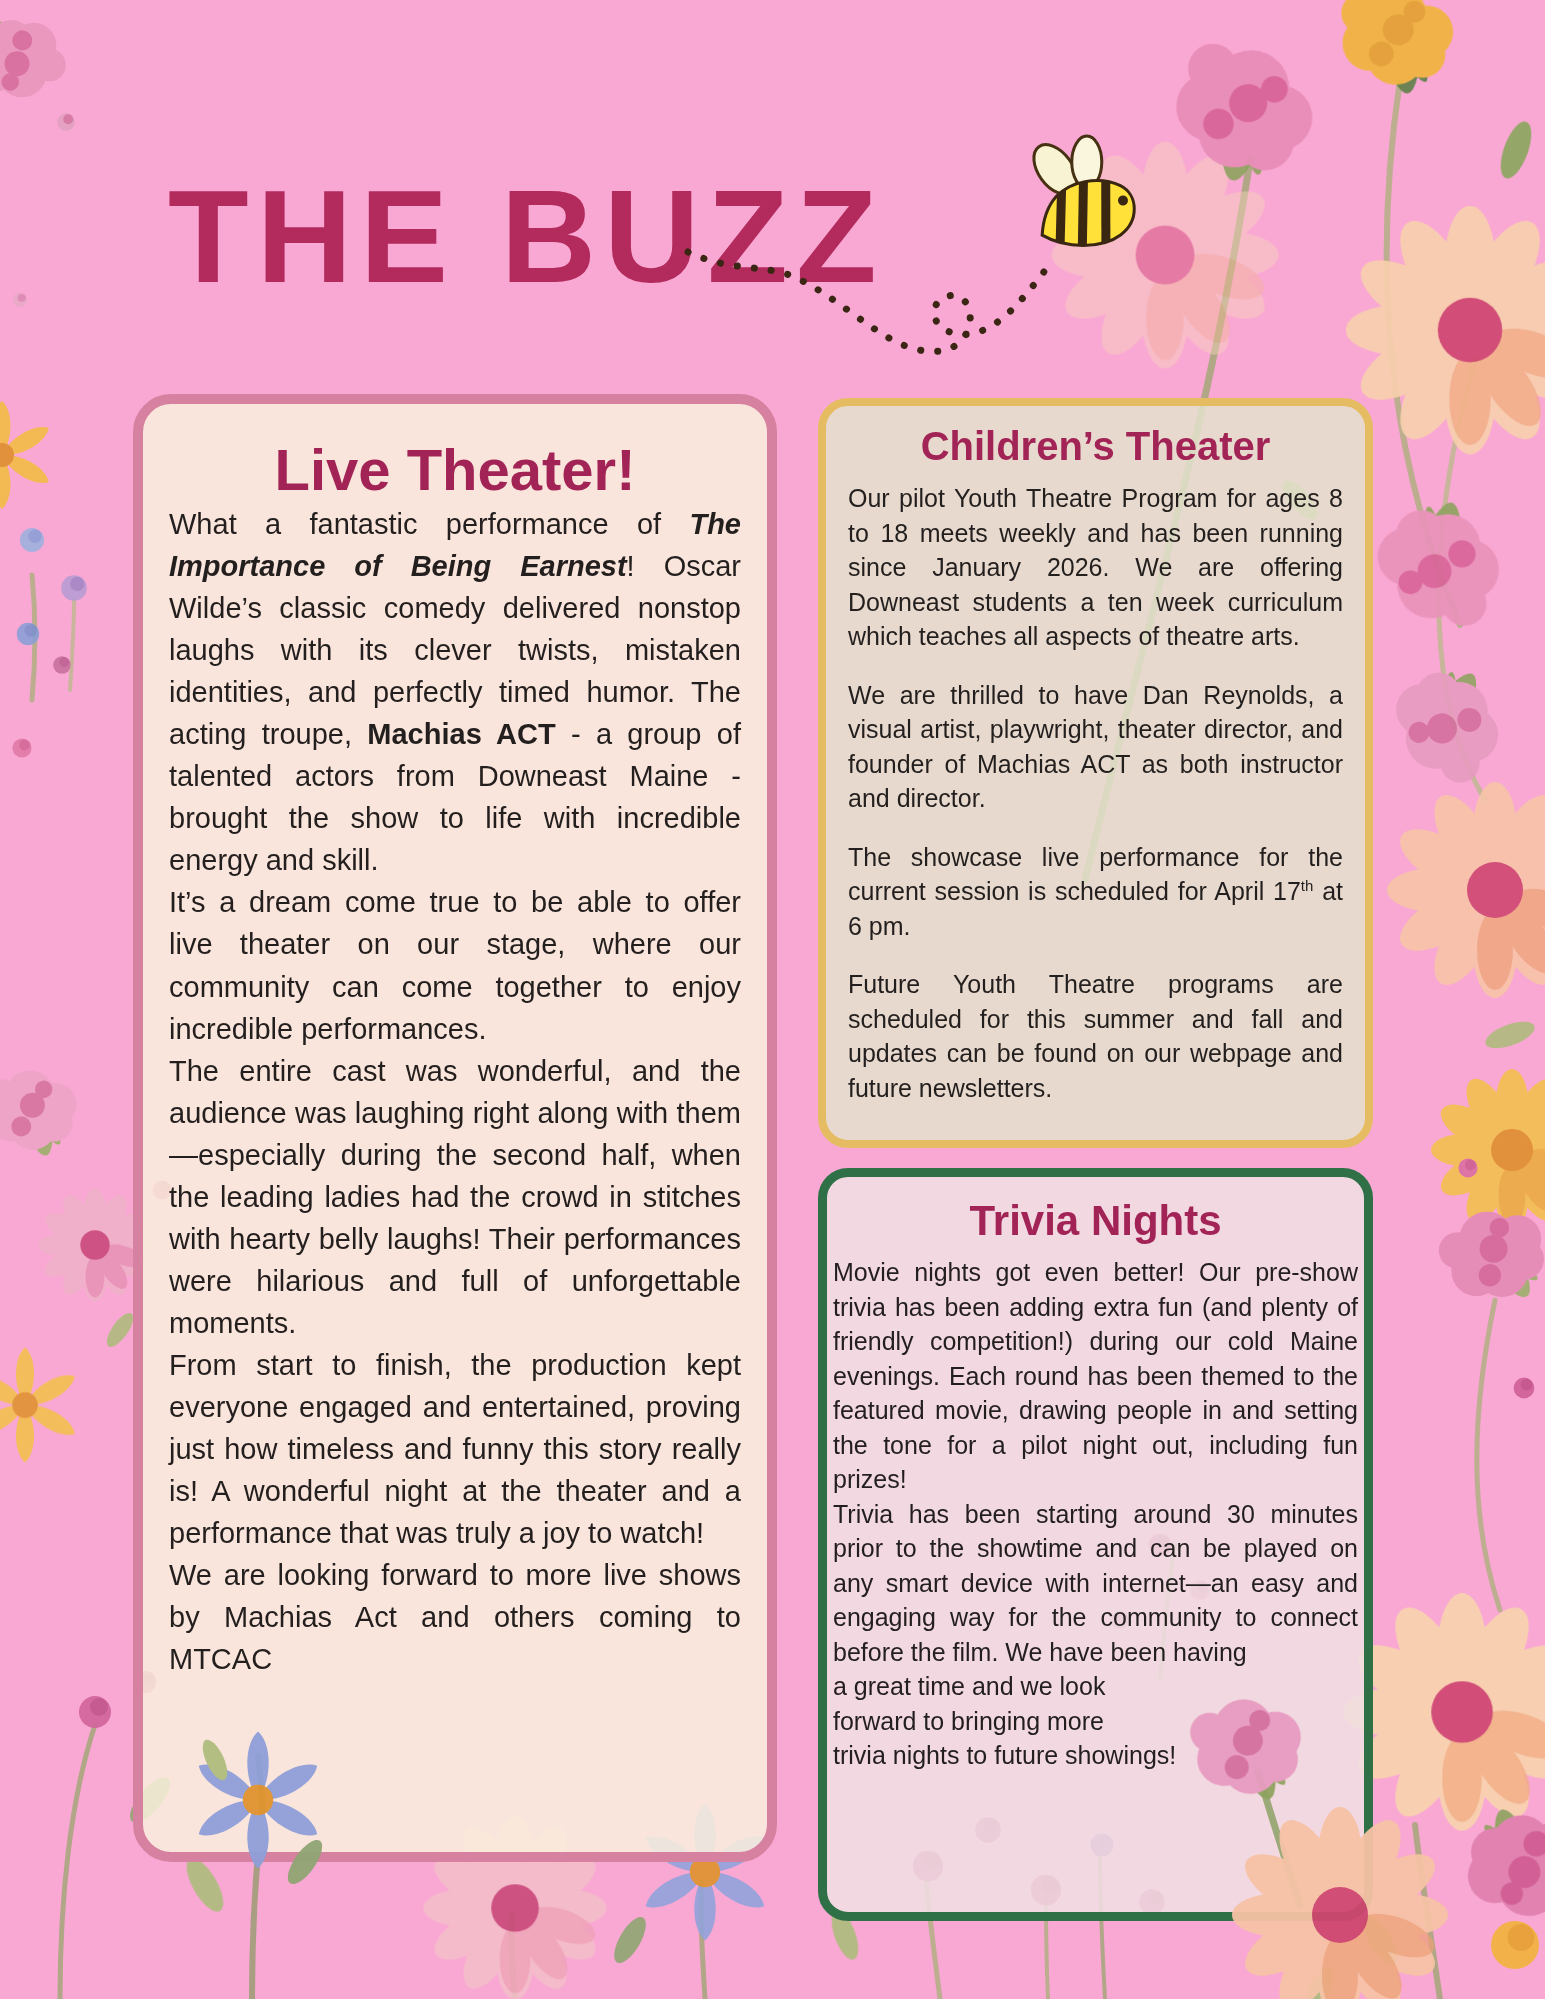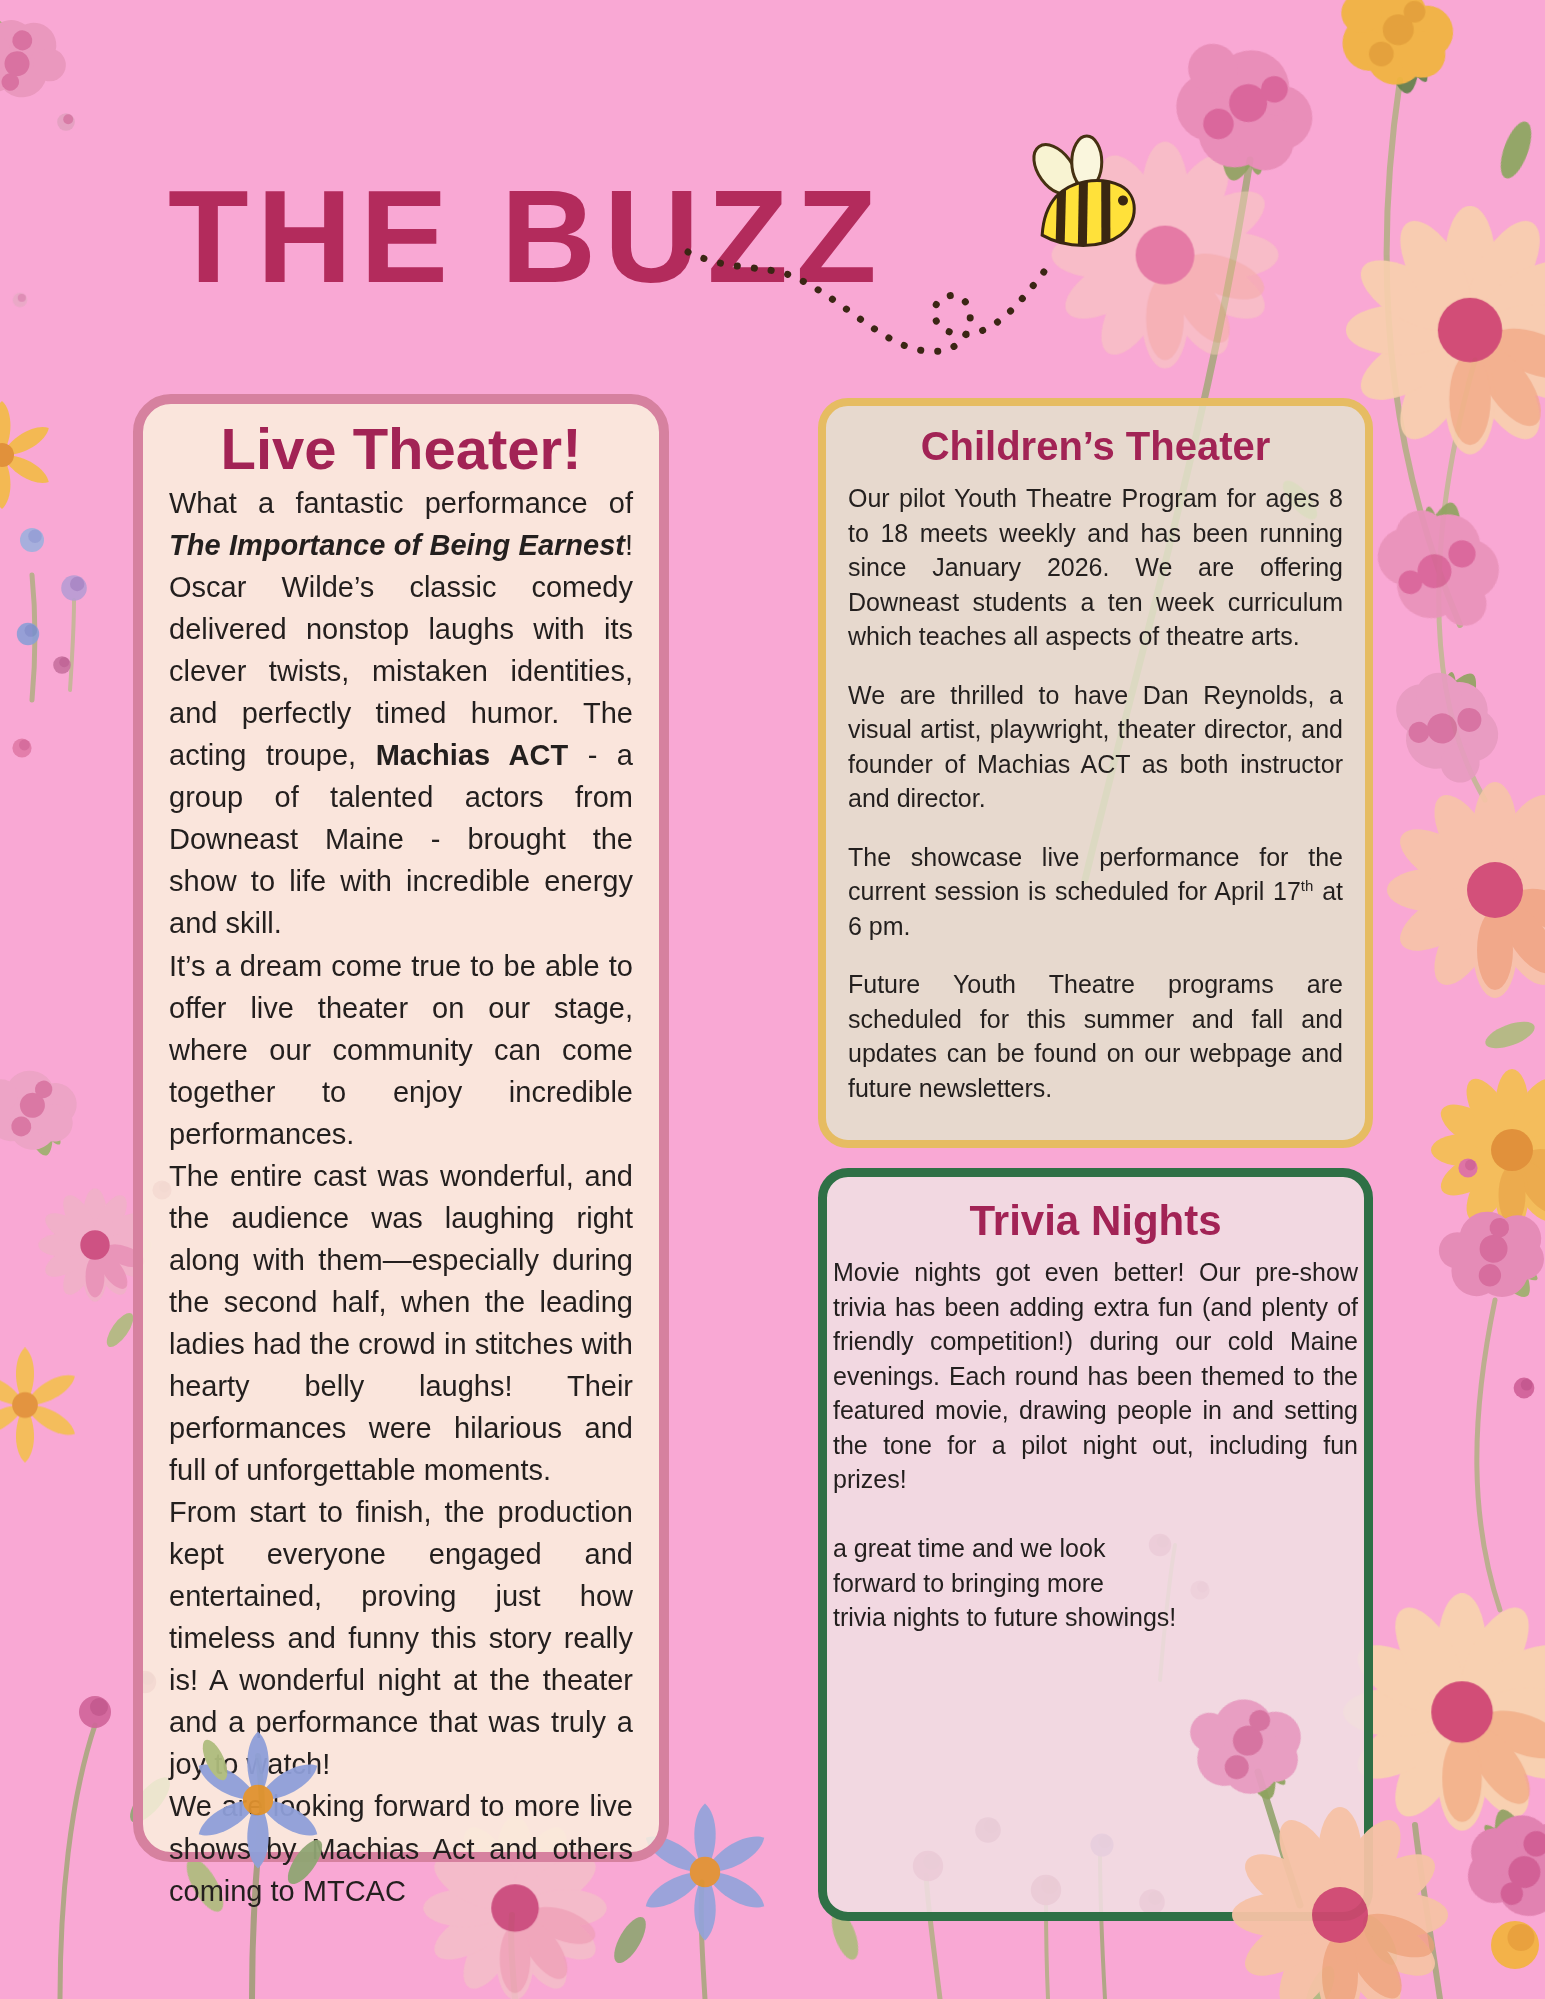--- a/index.html
+++ b/index.html
@@ -13,24 +13,24 @@
   .decor-front{z-index:2;}
 
   .masthead{
     position:absolute; left:168px; top:76px; z-index:1;
     font-size:132px; font-weight:700; letter-spacing:8px;
     color:#b32b5c; line-height:1.1;
   }
 
   .panel{position:absolute; z-index:1; box-sizing:border-box;}
   .panel-live{
-    left:133px; top:394px; width:536px; height:1468px;
+    left:133px; top:394px; width:644px; height:1468px;
     background:rgba(250,240,221,.85);
     border:10px solid #d6819f; border-radius:38px;
-    padding:5px 26px;
+    padding:26px 26px;
   }
   .panel-children{
     left:818px; top:398px; width:555px; height:750px;
     background:rgba(228,226,205,.85);
     border:8px solid #e6bc62; border-radius:30px;
     padding:14px 22px;
   }
   .panel-trivia{
     left:818px; top:1168px; width:555px; height:753px;
     background:rgba(240,222,226,.88);
@@ -244,21 +244,21 @@
         <p>We are thrilled to have Dan Reynolds, a visual artist, playwright, theater director, and founder of Machias ACT as both instructor and director.</p>
         <p><span>The showcase live performance for the current session is scheduled for April 17</span><sup>th</sup><span> at 6 pm.</span></p>
         <p>Future Youth Theatre programs are scheduled for this summer and fall and updates can be found on our webpage and future newsletters.</p>
       </div>
   </section>
 
   <section class="panel panel-trivia">
     <h2>Trivia Nights</h2>
     <div class="body-text">
         <p>Movie nights got even better!  Our pre-show trivia has been adding extra fun (and plenty of friendly competition!) during our cold Maine evenings.  Each round has been themed to the featured movie, drawing people in and setting the tone for a pilot night out, including fun prizes!</p>
-        <p><br><span>a great time and we look</span><br><span>forward to bringing more</span><br><span>trivia nights to future showings!</span></p>
+        <p><span>Trivia has been starting around 30 minutes prior to the showtime and can be played on any smart device with internet—an easy and engaging way for the community to connect before the film. We have been having</span><br><span>a great time and we look</span><br><span>forward to bringing more</span><br><span>trivia nights to future showings!</span></p>
       </div>
   </section>
 
   <svg class="decor-layer decor-front" width="1545" height="1999" viewBox="0 0 1545 1999" aria-hidden="true">
     <g fill="none" stroke-linecap="round" opacity=".75">
       <path d="M 1300 1905 C 1282 1850 1268 1805 1258 1772" stroke="#7f9955" stroke-width="7"></path>
       <path d="M 262 1812 C 262 1790 260 1772 258 1756" stroke="#7f9955" stroke-width="6"></path>
     </g>
     <g opacity=".95">
       <use href="#f-bloom" transform="translate(1252 1752) scale(1.5) rotate(-20)" style="--p:#e79bc0;--c:#c64c82;--g:#8fa35f"></use>

